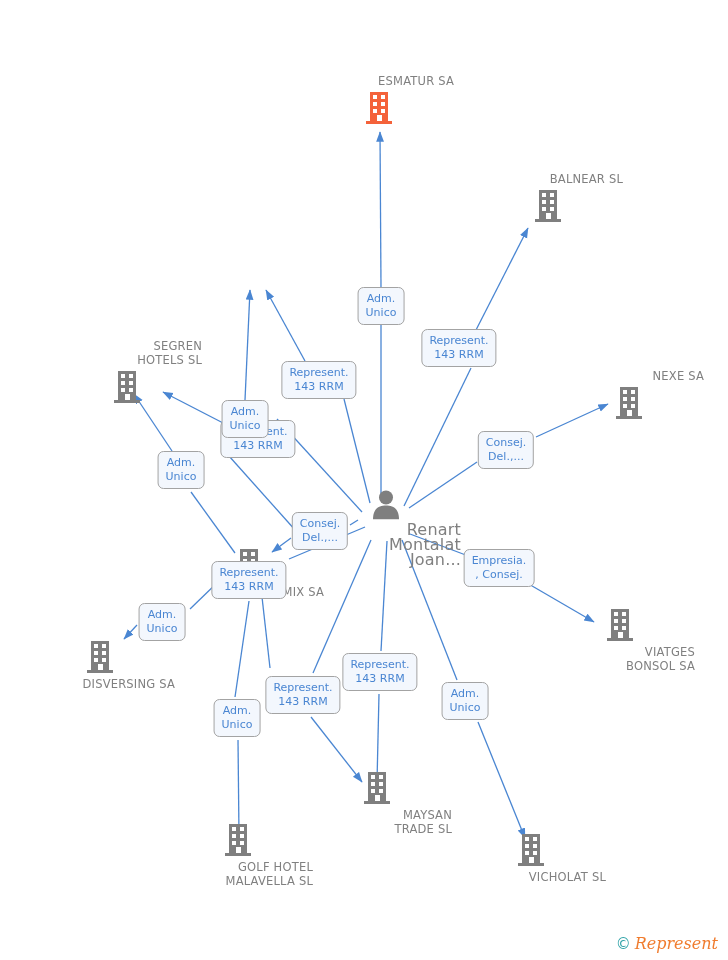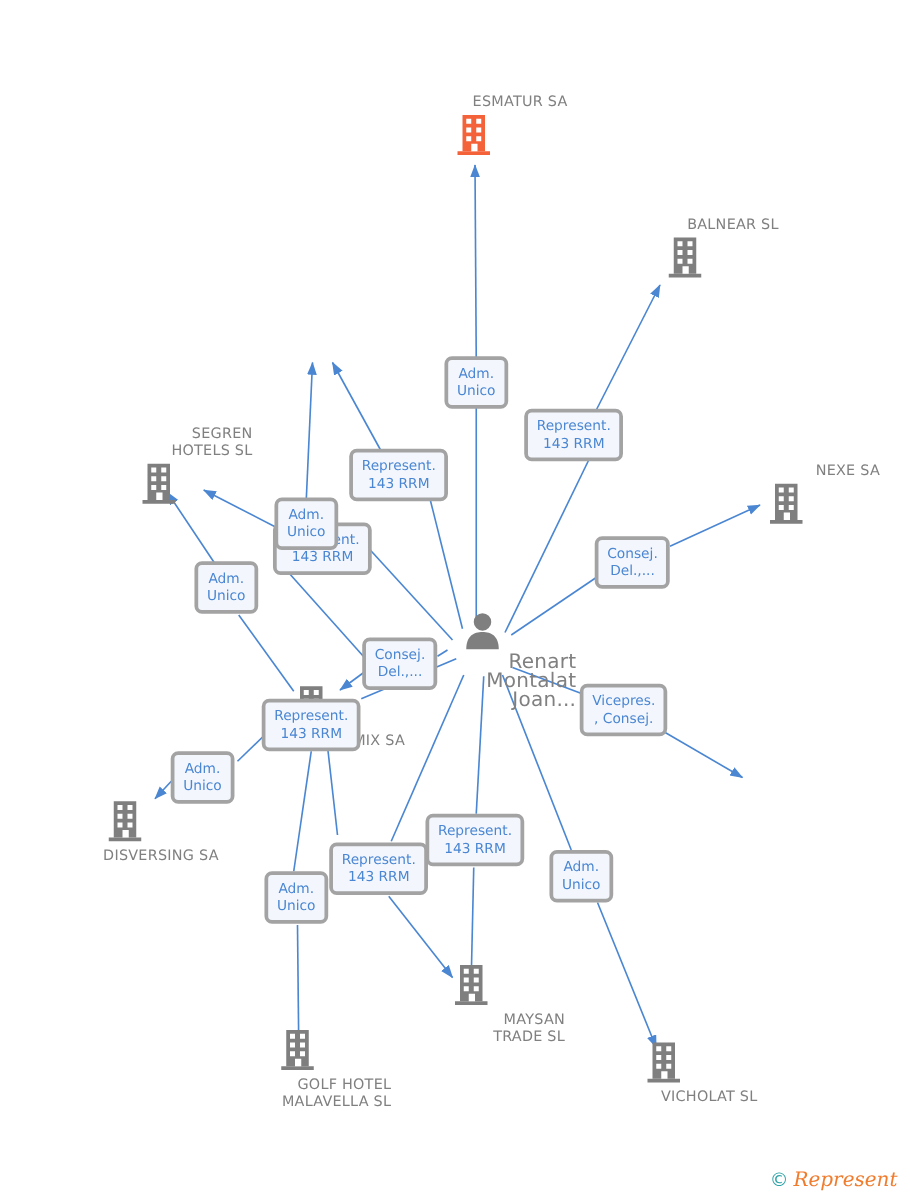--- a/index.html
+++ b/index.html
@@ -6,21 +6,21 @@
   body{font-family:"DejaVu Sans", sans-serif;}
   #stage{position:relative;width:728px;height:960px;background:#fff;overflow:hidden;}
   #edges{position:absolute;left:0;top:0;width:728px;height:960px;}
   .node{position:absolute;transform:translate(-50%,-50%);text-align:right;width:150px;}
   .node .glyph{display:block;line-height:0;}
   .node .glyph svg{display:block;margin:0 auto;}
   .node .caption{font-size:11.5px;color:#808080;line-height:14px;letter-spacing:.2px;white-space:pre-line;margin-top:2px;}
   .node.person .caption{color:#808080;font-size:16px;line-height:15px;}
   .node.above .caption{margin:0 0 2px 0;}
   .rel{position:absolute;transform:translate(-50%,-50%);
-       border:3px solid #a3a3a3;border-radius:6px;background:#f3f7fd;
+       border:1px solid #a3a3a3;border-radius:6px;background:#f3f7fd;
        color:#4a86d2;font-size:11px;line-height:14px;text-align:center;
        padding:4px 7px;white-space:pre-line;box-sizing:border-box;}
   #watermark{position:absolute;right:10px;bottom:8px;display:flex;align-items:center;gap:4px;}
   #watermark .cmark{color:#2fa3a8;font-size:15px;line-height:15px;}
   #watermark .brand{color:#f07c2e;font-size:16px;line-height:16px;font-family:"DejaVu Serif", serif;font-style:italic;}
 </style>
 </head>
 <body>
 
 <div id="stage">
@@ -173,20 +173,39 @@
             <rect x="17" y="12" width="4" height="4"></rect>
           <rect x="9" y="19" width="4" height="4"></rect>
             <rect x="17" y="19" width="4" height="4"></rect>
           <rect x="13" y="25" width="5" height="6"></rect>
         </g>
       </svg>
     </span>
     <div class="caption">PREMIUM MIX SA</div>
   </div>
 
+  <div class="node" style="left:620px;top:640px;">
+    <span class="glyph">
+      <svg width="30" height="36" viewBox="0 0 30 36">
+        <rect x="6" y="2" width="18" height="29" fill="#7f7f7f"></rect>
+        <rect x="2" y="31" width="26" height="3" fill="#7f7f7f"></rect>
+        <g fill="#ffffff">
+          <rect x="9" y="5" width="4" height="4"></rect>
+            <rect x="17" y="5" width="4" height="4"></rect>
+          <rect x="9" y="12" width="4" height="4"></rect>
+            <rect x="17" y="12" width="4" height="4"></rect>
+          <rect x="9" y="19" width="4" height="4"></rect>
+            <rect x="17" y="19" width="4" height="4"></rect>
+          <rect x="13" y="25" width="5" height="6"></rect>
+        </g>
+      </svg>
+    </span>
+    <div class="caption">VIATGES
+BONSOL SA</div>
+  </div>
 
   <div class="node" style="left:100px;top:665px;">
     <span class="glyph">
       <svg width="30" height="36" viewBox="0 0 30 36">
         <rect x="6" y="2" width="18" height="29" fill="#7f7f7f"></rect>
         <rect x="2" y="31" width="26" height="3" fill="#7f7f7f"></rect>
         <g fill="#ffffff">
           <rect x="9" y="5" width="4" height="4"></rect>
             <rect x="17" y="5" width="4" height="4"></rect>
           <rect x="9" y="12" width="4" height="4"></rect>
@@ -282,21 +301,21 @@
   <div class="rel" style="left:245px;top:419px;">Adm.
 Unico</div>
   <div class="rel" style="left:506px;top:450px;">Consej.
 Del.,...</div>
   <div class="rel" style="left:181px;top:470px;">Adm.
 Unico</div>
   <div class="rel" style="left:320px;top:531px;">Consej.
 Del.,...</div>
   <div class="rel" style="left:249px;top:580px;">Represent.
 143 RRM</div>
-  <div class="rel" style="left:499px;top:568px;">Vicepres.
+  <div class="rel" style="left:499px;top:568px;">Empresia.
 , Consej.</div>
   <div class="rel" style="left:162px;top:622px;">Adm.
 Unico</div>
   <div class="rel" style="left:380px;top:672px;">Represent.
 143 RRM</div>
   <div class="rel" style="left:303px;top:695px;">Represent.
 143 RRM</div>
   <div class="rel" style="left:465px;top:701px;">Adm.
 Unico</div>
   <div class="rel" style="left:237px;top:718px;">Adm.

